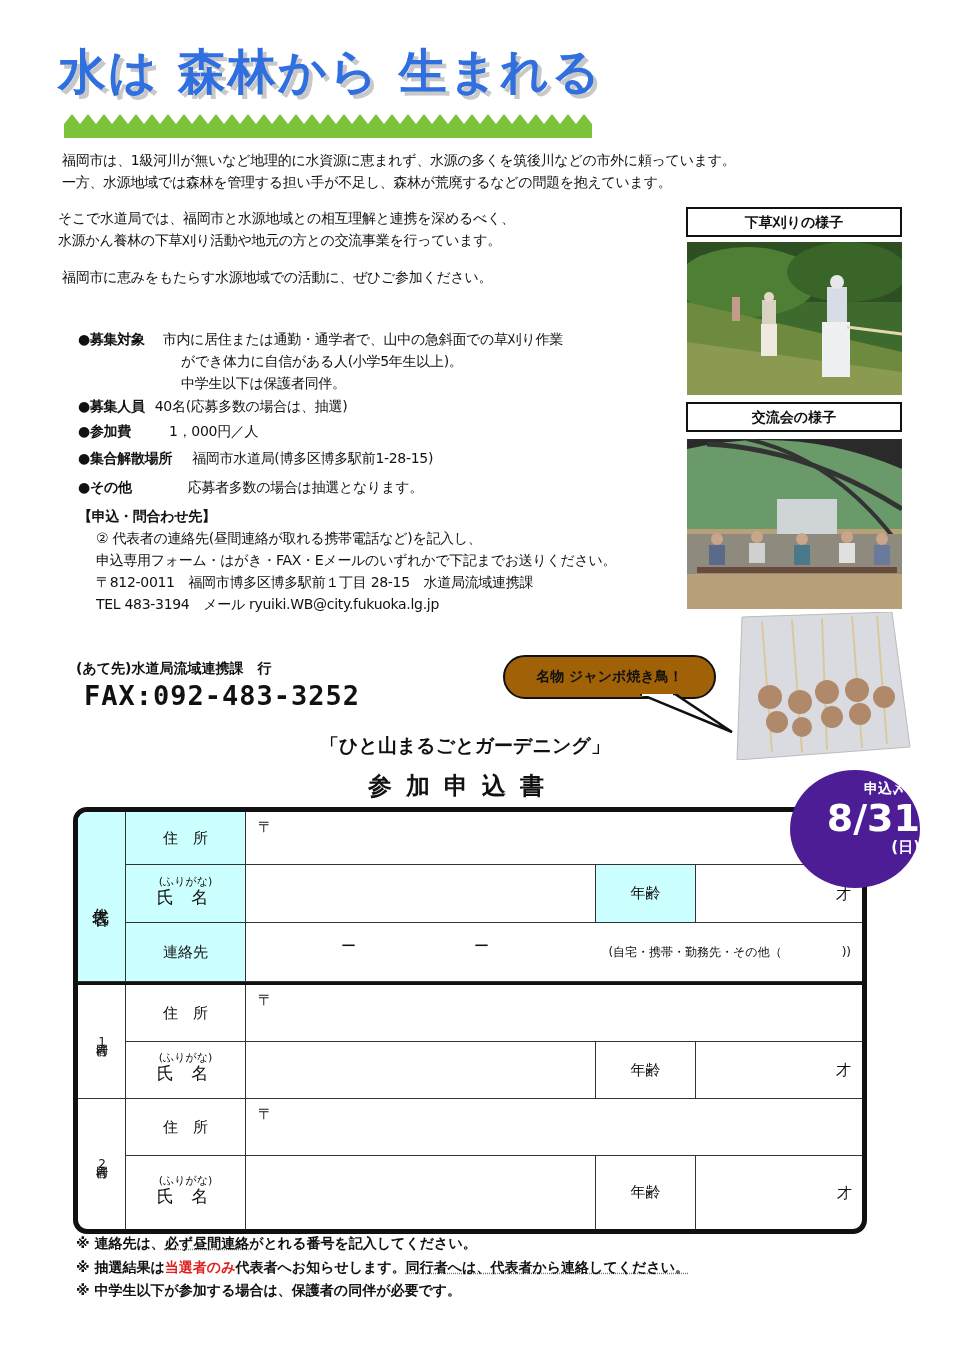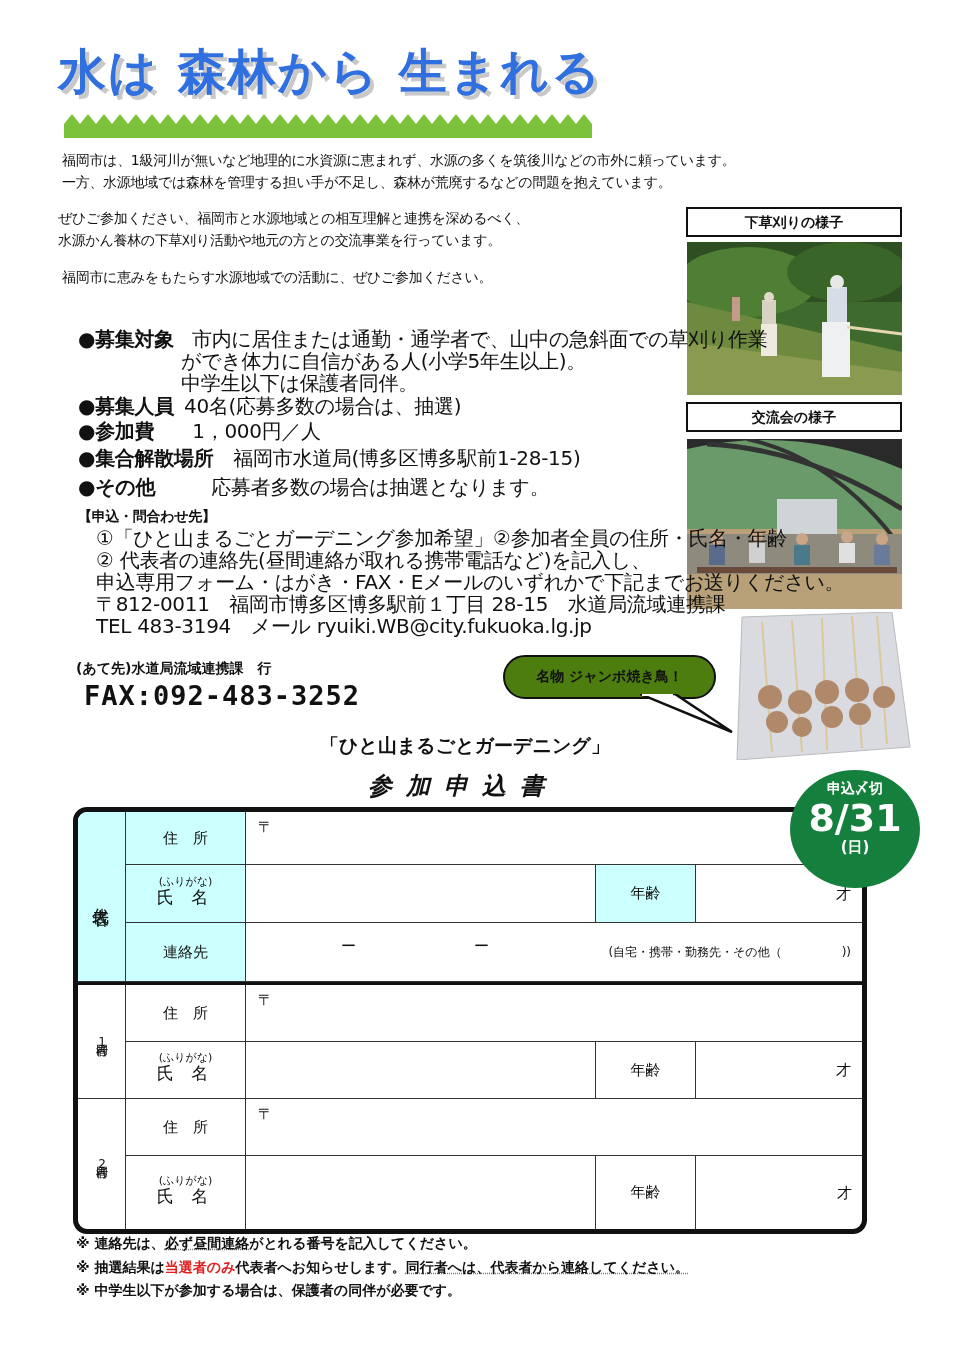--- a/index.html
+++ b/index.html
@@ -17,51 +17,51 @@
   .grass { left: 64px; top: 106px; width: 528px; height: 32px; }
 
   .para { font-size: 14px; line-height: 22px; white-space: nowrap; letter-spacing: -0.3px; }
 
   .photo-label {
     border: 2px solid #111; background: #fff; font-weight: bold; font-size: 14px;
     text-align: center; line-height: 26px; height: 30px;
   }
   .photo { overflow: hidden; }
 
-  .info { font-size: 20px; line-height: 22px; white-space: nowrap; letter-spacing: -0.3px; }
+  .info { font-size: 14px; line-height: 22px; white-space: nowrap; letter-spacing: -0.3px; }
   .info b { font-weight: bold; }
 
   .fax-to { font-size: 14px; font-weight: bold; }
   .fax { font-size: 27px; font-weight: bold; letter-spacing: 1px; font-family: "DejaVu Sans Mono", monospace; }
 
   .bubble {
     left: 503px; top: 655px; width: 213px; height: 44px; border: 2.5px solid #111;
-    border-radius: 22px; background: #4d7c0f; text-align: center; font-weight: bold; font-size: 14px; line-height: 38px;
+    border-radius: 22px; background: #a16207; text-align: center; font-weight: bold; font-size: 14px; line-height: 38px;
   }
 
   .form-subtitle { font-size: 19px; font-weight: bold; }
   .form-title { font-size: 24px; font-weight: bold; letter-spacing: 14px; }
 
   
   .form-box {
     left: 73px; top: 807px; width: 794px; height: 427px; border: 5px solid #111; border-radius: 14px; overflow: hidden; background: #fff;
   }
   .cell { position: absolute; border-right: 1.5px solid #333; border-bottom: 1.5px solid #333; font-size: 15px; }
   .cyan { background: #ccffff; }
   .center { display: flex; align-items: center; justify-content: center; text-align: center; }
   .vert { writing-mode: vertical-rl; text-orientation: upright; font-size: 17px; letter-spacing: 1px; }
   .vert-sm { writing-mode: vertical-rl; text-orientation: upright; font-size: 12px; }
   .furi { font-size: 11px; line-height: 12px; display: block; margin-top: -6px; }
   .name-lbl { font-size: 17px; line-height: 18px; letter-spacing: 6px; }
   .postal { position: absolute; left: 12px; top: 6px; font-size: 15px; }
   .sai { position: absolute; right: 14px; top: 50%; transform: translateY(-50%); font-size: 15px; }
 
   .deadline {
-    left: 790px; top: 770px; width: 130px; height: 118px; border-radius: 50%; background: #15803d; color: #fff;
-    text-align: center; font-weight: bold;
+    left: 790px; top: 770px; width: 130px; height: 118px; border-radius: 50%; background: #4c1d95; color: #fff;
+    text-align: right; font-weight: bold;
   }
   .deadline .dl-lbl { font-size: 14px; margin-top: 10px; }
   .deadline .dl-date { font-size: 38px; line-height: 40px; font-family: "DejaVu Sans", sans-serif; }
   .deadline .dl-day { font-size: 15px; }
 
   .note { font-size: 14px; font-weight: bold; white-space: nowrap; }
   .note .red { color: #e02020; }
   .note .wavy { text-decoration: underline dotted #777; }
 </style>
 </head>
@@ -70,21 +70,21 @@
 <div class="abs title">水は 森林から 生まれる</div>
 <svg class="abs grass" viewBox="0 0 528 32" preserveAspectRatio="none">
   <path fill="#7cc23a" d="M0,32 L0,18 L8,8 L16,18 L24,8 L32,18 L40,8 L48,18 L56,8 L64,18 L72,8 L80,18 L88,8 L96,18 L104,8 L112,18 L120,8 L128,18 L136,8 L144,18 L152,8 L160,18 L168,8 L176,18 L184,8 L192,18 L200,8 L208,18 L216,8 L224,18 L232,8 L240,18 L248,8 L256,18 L264,8 L272,18 L280,8 L288,18 L296,8 L304,18 L312,8 L320,18 L328,8 L336,18 L344,8 L352,18 L360,8 L368,18 L376,8 L384,18 L392,8 L400,18 L408,8 L416,18 L424,8 L432,18 L440,8 L448,18 L456,8 L464,18 L472,8 L480,18 L488,8 L496,18 L504,8 L512,18 L520,8 L528,18 L528,32 Z"></path>
 </svg>
 
 <div class="abs para" style="left:62px; top:149px;">
   <div>福岡市は、1級河川が無いなど地理的に水資源に恵まれず、水源の多くを筑後川などの市外に頼っています。</div>
   <div>一方、水源地域では森林を管理する担い手が不足し、森林が荒廃するなどの問題を抱えています。</div>
 </div>
 <div class="abs para" style="left:58px; top:207px;">
-  <div>ぜひご参加ください、福岡市と水源地域との相互理解と連携を深めるべく、</div>
+  <div>そこで水道局では、福岡市と水源地域との相互理解と連携を深めるべく、</div>
   <div>水源かん養林の下草刈り活動や地元の方との交流事業を行っています。</div>
 </div>
 <div class="abs para" style="left:62px; top:266px;">
   <div>福岡市に恵みをもたらす水源地域での活動に、ぜひご参加ください。</div>
 </div>
 
 <div class="abs photo-label" style="left:686px; top:207px; width:216px;">下草刈りの様子</div>
 <div class="abs photo" style="left:687px; top:242px; width:215px; height:153px;">
   <svg width="215" height="153" viewBox="0 0 215 153">
     <rect width="215" height="153" fill="#3f6a2e"></rect>
@@ -163,38 +163,37 @@
 </div>
 <div class="abs info" style="left:78px; top:447px;">
   <b>●集合解散場所</b><span style="margin-left:20px;">福岡市水道局(博多区博多駅前1-28-15)</span>
 </div>
 <div class="abs info" style="left:78px; top:476px;">
   <b>●その他</b><span style="margin-left:56px;">応募者多数の場合は抽選となります。</span>
 </div>
 
 <div class="abs info" style="left:78px; top:505px; font-size:14px; font-weight:bold;">【申込・問合わせ先】</div>
 <div class="abs info" style="left:96px; top:527px; line-height:22px;">
-  <div style="margin-left:0;">①「ひと山まるごとガーデニング参加希望」②参加者全員の住所・氏名・年齢</div>
   <div>② 代表者の連絡先(昼間連絡が取れる携帯電話など)を記入し、</div>
   <div>申込専用フォーム・はがき・FAX・Eメールのいずれかで下記までお送りください。</div>
   <div>〒812-0011　福岡市博多区博多駅前１丁目 28-15　水道局流域連携課</div>
   <div><span>TEL 483-3194　メール ryuiki.WB@city.fukuoka.lg.jp</span></div>
 </div>
 
 <div class="abs fax-to" style="left:76px; top:660px;">(あて先)水道局流域連携課　行</div>
 <div class="abs fax" style="left:84px; top:680px;">FAX:092-483-3252</div>
 
 <div class="abs bubble">名物 ジャンボ焼き鳥！</div>
 <svg class="abs" style="left:640px; top:694px;" width="95" height="40">
   <polygon points="0,0 35,0 92,38" fill="#fff" stroke="#111" stroke-width="2.5"></polygon>
   <line x1="2" y1="0" x2="33" y2="0" stroke="#fff" stroke-width="4"></line>
 </svg>
 
 <div class="abs form-subtitle" style="left:320px; top:733px;">「ひと山まるごとガーデニング」</div>
-<div class="abs form-title" style="left:368px; top:770px;font-style:italic;">参加申込書</div>
+<div class="abs form-title" style="left:368px; top:770px;">参加申込書</div>
 
 <div class="abs form-box">
 
   <div class="cell cyan center vert" style="left:0; top:0; width:48px; height:170px;">代表者</div>
 
   <div class="cell cyan center" style="left:48px; top:0; width:120px; height:53px;">住　所</div>
   <div class="cell" style="left:168px; top:0; width:620px; height:53px;">
     <span class="postal">〒</span>
   </div>
 

